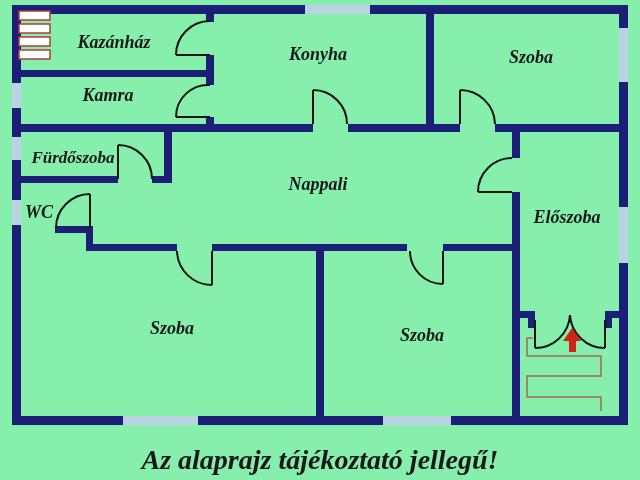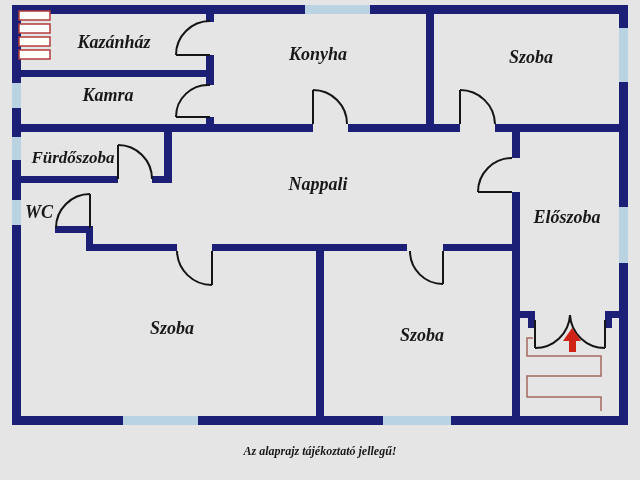--- a/index.html
+++ b/index.html
@@ -1,28 +1,28 @@
 <!DOCTYPE html>
 <html><head>
 <meta charset="utf-8">
 <style>
   html,body{margin:0;padding:0;background:#ffffff;}
-  #stage{position:relative;width:640px;height:480px;background:#e5e5e5;overflow:hidden;
+  #stage{position:relative;width:640px;height:480px;background:#86efac;overflow:hidden;
          font-family:"Liberation Serif", serif;}
   svg{position:absolute;left:0;top:0;}
   .wall{fill:#1b1f76;}
   .win{fill:#b9d3e2;}
   .door{stroke:#151515;stroke-width:2;fill:none;stroke-linecap:butt;}
   .rad{fill:#ffffff;stroke:#b23b3b;stroke-width:1.5;}
   .stairs{fill:none;stroke:#a4695c;stroke-width:1.5;}
   .arrow{fill:#cf2318;}
   .room-label{font-weight:bold;font-style:italic;font-size:18px;fill:#181818;text-anchor:middle;}
   .room-label.small{font-size:17px;}
   #caption{position:absolute;left:0;top:444px;width:640px;text-align:center;
-           font-weight:bold;font-style:italic;font-size:12px;color:#181818;}
+           font-weight:bold;font-style:italic;font-size:28px;color:#181818;}
 </style>
 </head>
 <body>
 
 <div id="stage">
   <svg width="640" height="480" viewBox="0 0 640 480">
 
     <g>
       <rect class="wall" x="12" y="5" width="616" height="9"></rect>
       <rect class="wall" x="12" y="416" width="616" height="9"></rect>

